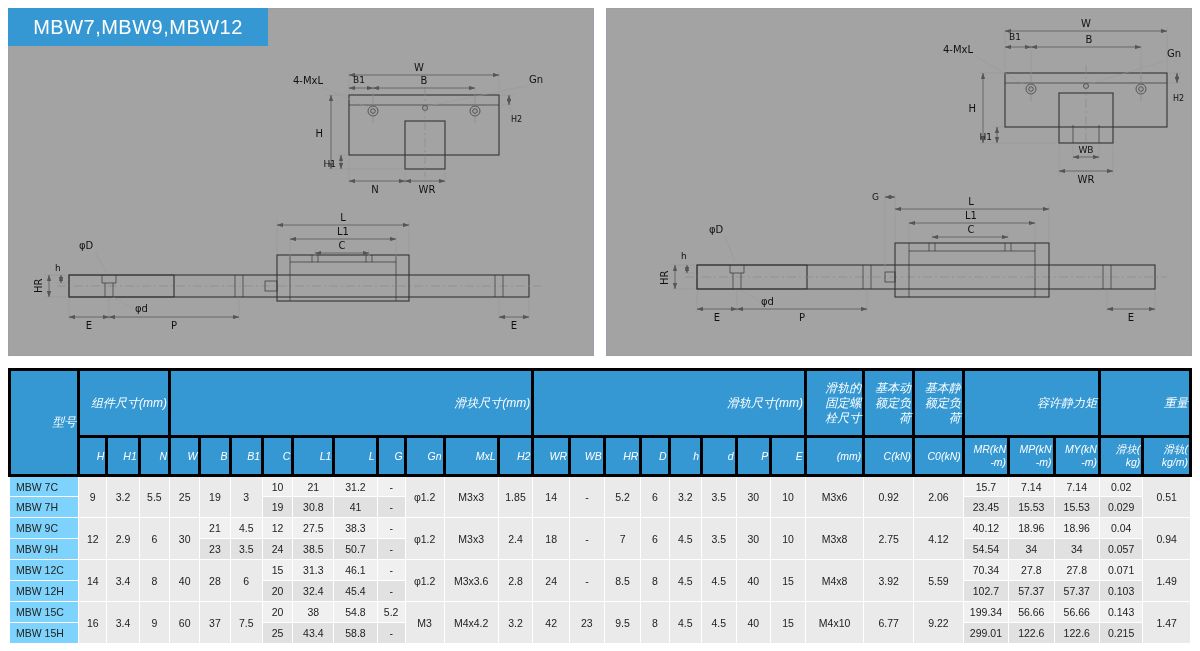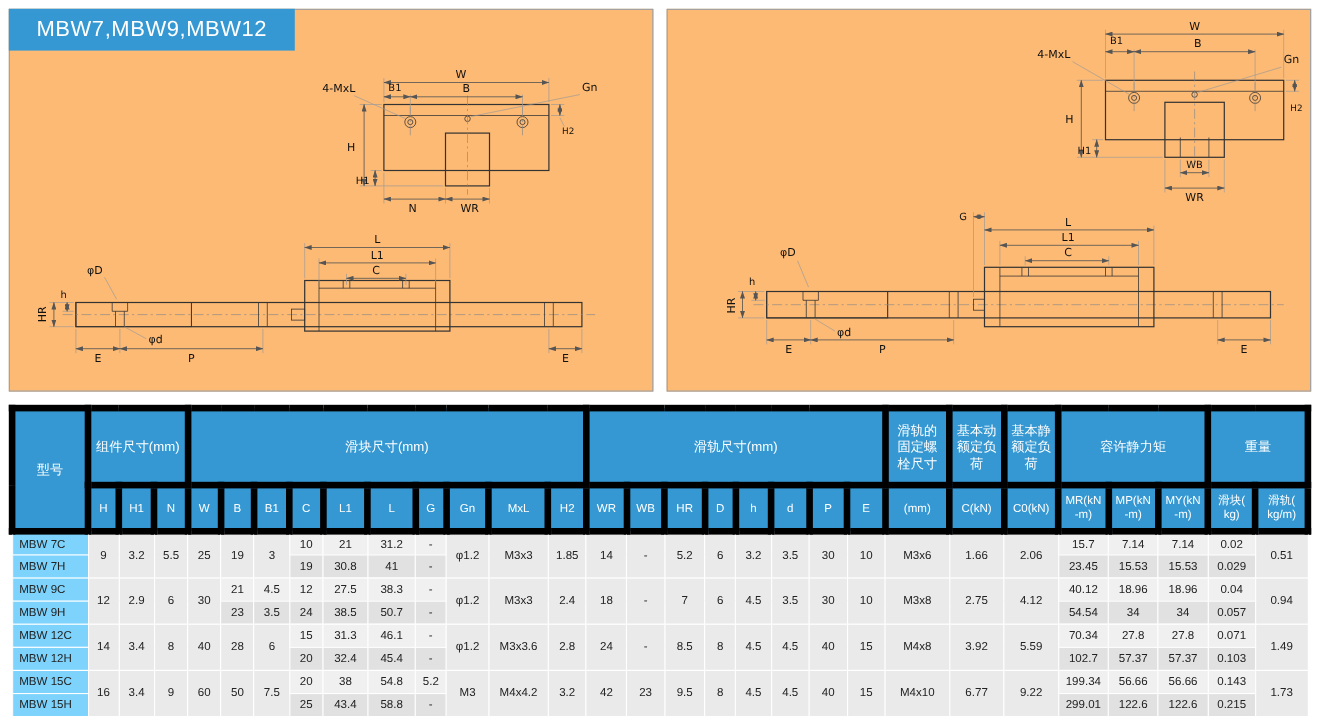--- a/index.html
+++ b/index.html
@@ -1,39 +1,39 @@
 <!DOCTYPE html>
 <html style="--accent: #3598d2;"><head>
 <meta charset="utf-8">
 <style>
   :root{ --accent:#3598d2; }
   html,body{margin:0;padding:0;background:#fff;width:1200px;height:651px;overflow:hidden;
     font-family:"Liberation Sans","DejaVu Sans",sans-serif;color:#222;}
   .page{padding:8px;box-sizing:border-box;}
   .panels{display:flex;gap:12px;margin-bottom:12px;}
-  .panel{position:relative;width:586px;height:348px;border:1px solid #9aa0a6;background:#fdba74;box-sizing:border-box;}
+  .panel{position:relative;width:586px;height:348px;border:1px solid #9aa0a6;background:#a3a3a3;box-sizing:border-box;}
   .panel-title{position:absolute;top:-1px;left:-1px;height:38px;background:var(--accent);color:#fff;
     display:flex;align-items:center;justify-content:center;font-size:20px;letter-spacing:.5px;z-index:2;}
   .panel.p1 .panel-title{width:260px;}
   .panel.p2 .panel-title{width:310px;}
   svg.draw{position:absolute;left:0;top:0;width:584px;height:346px;}
   svg.draw .o{stroke:#333;stroke-width:1.1;fill:none;}
   svg.draw .t{stroke:#333;stroke-width:.7;fill:none;}
   svg.draw .x{stroke:#999;stroke-width:.6;fill:none;}
   svg.draw .d{stroke:#555;stroke-width:.75;fill:none;}
   #svgA .d{marker-start:url(#arrA);marker-end:url(#arrA);}
   #svgB .d{marker-start:url(#arrB);marker-end:url(#arrB);}
   svg.draw .c{stroke:#888;stroke-width:.6;stroke-dasharray:9 3 2 3;fill:none;}
   svg.draw text{font-size:10px;fill:#111;font-family:"DejaVu Sans",sans-serif;}
   svg.draw text.s9{font-size:9px;} svg.draw text.s8{font-size:8px;}
   svg.draw text.mid{text-anchor:middle;} svg.draw text.end{text-anchor:end;}
 
   table.spec{width:1184px;border-collapse:collapse;table-layout:fixed;font-size:10.5px;border:1px solid #cfcfcf;}
-  table.spec th{background:var(--accent);color:#fff;font-weight:normal;border:6px solid #000000;
-    padding:1px;text-align:center;vertical-align:middle;}
+  table.spec th{background:var(--accent);color:#fff;font-weight:normal;border:3px solid #000000;
+    padding:1px;text-align:right;vertical-align:middle;font-style:italic;}
   tr.h1 th{font-size:12px;height:62px;}
   tr.h2 th{font-size:10.5px;height:34px;}
   th.model-h{text-align:left;padding-left:8px;font-size:13px;}
   .pre{white-space:pre-line;line-height:1.25;}
   table.spec td{border:1px solid #fff;padding:1px;text-align:center;vertical-align:middle;height:21px;box-sizing:border-box;}
   tr.rc td{background:#f0f0f0;}
   tr.rh td{background:#e1e1e1;}
   table.spec td[rowspan]{background:#eaeaea;}
   table.spec td.model{text-align:left;padding-left:6px;background:#7dd3fc;}
 </style>
@@ -389,21 +389,21 @@
         <td rowspan="2">1.85</td>
         <td rowspan="2">14</td>
         <td rowspan="2">-</td>
         <td rowspan="2">5.2</td>
         <td rowspan="2">6</td>
         <td rowspan="2">3.2</td>
         <td rowspan="2">3.5</td>
         <td rowspan="2">30</td>
         <td rowspan="2">10</td>
         <td rowspan="2">M3x6</td>
-        <td rowspan="2">1.66</td>
+        <td rowspan="2">0.92</td>
         <td rowspan="2">2.06</td>
         <td>15.7</td>
         <td>7.14</td>
         <td>7.14</td>
         <td>0.02</td>
         <td rowspan="2">0.51</td>
       </tr>
       <tr class="rh">
         <td class="model">MBW 7H</td>
         <td>19</td>
@@ -502,21 +502,21 @@
         <td>57.37</td>
         <td>57.37</td>
         <td>0.103</td>
       </tr>
       <tr class="rc">
         <td class="model">MBW 15C</td>
         <td rowspan="2">16</td>
         <td rowspan="2">3.4</td>
         <td rowspan="2">9</td>
         <td rowspan="2">60</td>
-        <td rowspan="2">50</td>
+        <td rowspan="2">37</td>
         <td rowspan="2">7.5</td>
         <td>20</td>
         <td>38</td>
         <td>54.8</td>
         <td>5.2</td>
         <td rowspan="2">M3</td>
         <td rowspan="2">M4x4.2</td>
         <td rowspan="2">3.2</td>
         <td rowspan="2">42</td>
         <td rowspan="2">23</td>
@@ -526,21 +526,21 @@
         <td rowspan="2">4.5</td>
         <td rowspan="2">40</td>
         <td rowspan="2">15</td>
         <td rowspan="2">M4x10</td>
         <td rowspan="2">6.77</td>
         <td rowspan="2">9.22</td>
         <td>199.34</td>
         <td>56.66</td>
         <td>56.66</td>
         <td>0.143</td>
-        <td rowspan="2">1.73</td>
+        <td rowspan="2">1.47</td>
       </tr>
       <tr class="rh">
         <td class="model">MBW 15H</td>
         <td>25</td>
         <td>43.4</td>
         <td>58.8</td>
         <td>-</td>
         <td>299.01</td>
         <td>122.6</td>
         <td>122.6</td>

